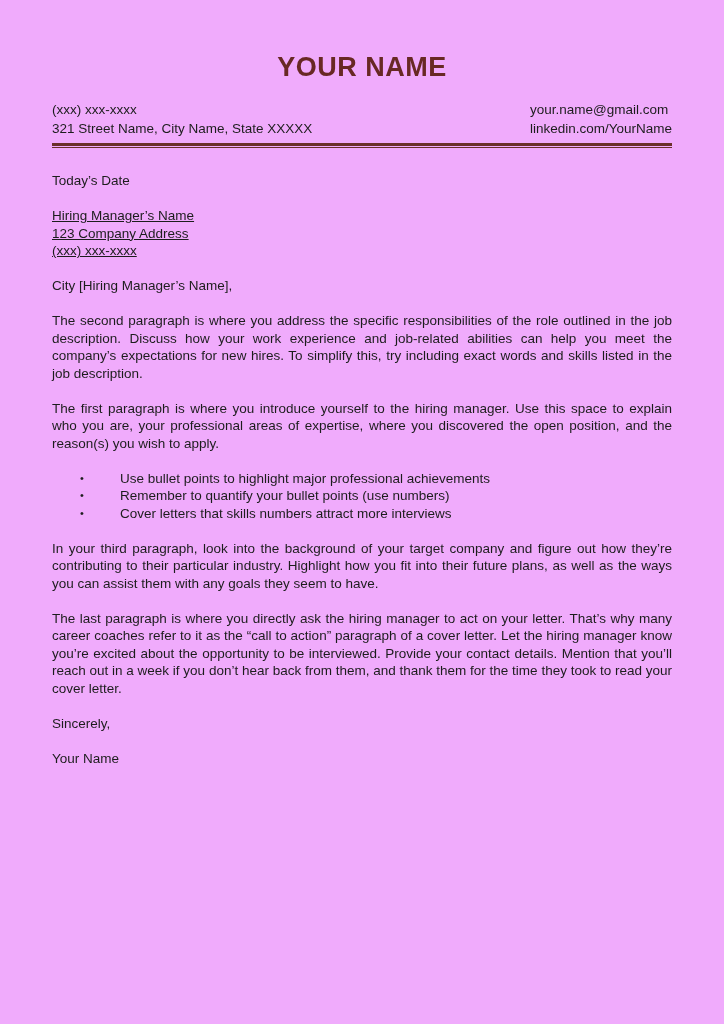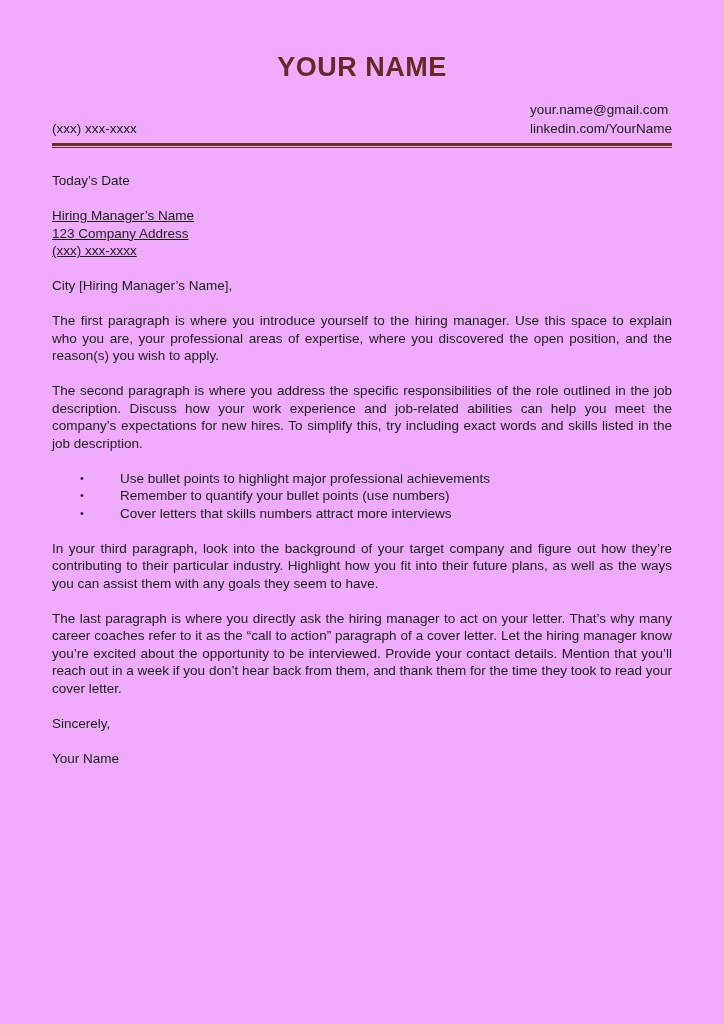--- a/index.html
+++ b/index.html
@@ -79,20 +79,21 @@
 </head>
 <body>
 
 <div class="page">
 
   <h1 class="doc-title">YOUR NAME</h1>
 
   <div class="contact-row">
     <div class="contact-col-left">
       <div>(xxx) xxx-xxxx</div>
+      <div>321 Street Name, City Name, State XXXXX</div>
     </div>
     <div class="contact-col-right">
       <div>your.name@gmail.com</div>
       <div>linkedin.com/YourName</div>
     </div>
   </div>
 
   <div class="header-rule"></div>
 
   <div class="letter">
@@ -100,23 +101,23 @@
     <p>Today’s Date</p>
 
     <div class="block">
       <div>Hiring Manager’s Name</div>
       <div>123 Company Address</div>
       <div>(xxx) xxx-xxxx</div>
     </div>
 
     <p>City [Hiring Manager’s Name],</p>
 
+    <p class="just">The second paragraph is where you address the specific responsibilities of the role outlined in the job description. Discuss how your work experience and job-related abilities can help you meet the company’s expectations for new hires. To simplify this, try including exact words and skills listed in the job description.</p>
+
     <p class="just">The first paragraph is where you introduce yourself to the hiring manager. Use this space to explain who you are, your professional areas of expertise, where you discovered the open position, and the reason(s) you wish to apply.</p>
-
-    <p class="just">The second paragraph is where you address the specific responsibilities of the role outlined in the job description. Discuss how your work experience and job-related abilities can help you meet the company’s expectations for new hires. To simplify this, try including exact words and skills listed in the job description.</p>
 
     <ul class="bullet-list">
       <li>
         <span class="bullet-dot">•</span>
         <span class="bullet-text">Use bullet points to highlight major professional achievements</span>
       </li>
       <li>
         <span class="bullet-dot">•</span>
         <span class="bullet-text">Remember to quantify your bullet points (use numbers)</span>
       </li>

